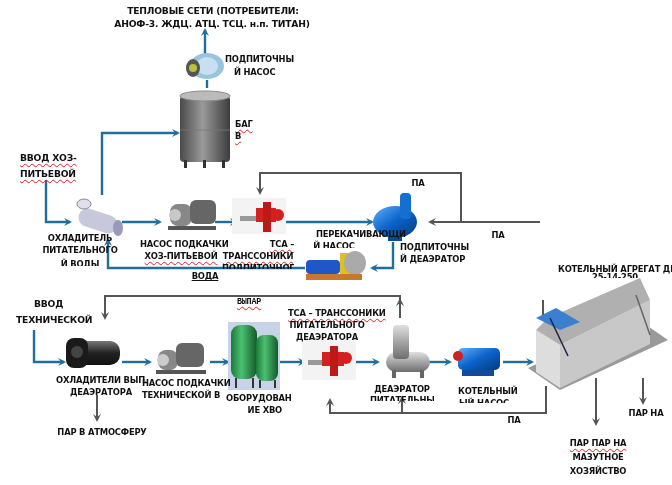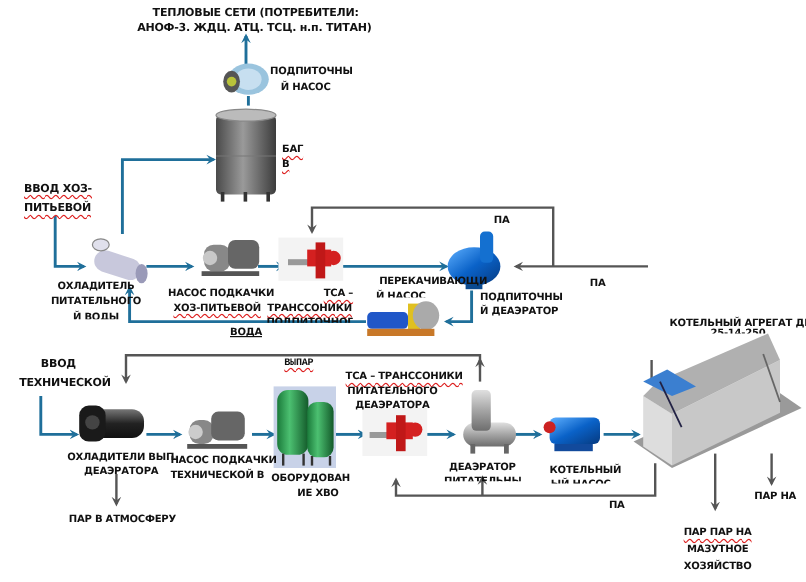--- a/index.html
+++ b/index.html
@@ -232,21 +232,21 @@
 <div class="lbl" style="left:288px;top:319px;width:78px;">ПИТАТЕЛЬНОГО</div>
 <div class="lbl" style="left:288px;top:331px;width:78px;">ДЕАЭРАТОРА</div>
 
 <div class="lbl" style="left:56px;top:374px;width:90px;overflow:hidden;">ОХЛАДИТЕЛИ ВЫПАРА</div>
 <div class="lbl" style="left:56px;top:386px;width:90px;">ДЕАЭРАТОРА</div>
 
 <div class="lbl" style="left:142px;top:377px;width:78px;">НАСОС ПОДКАЧКИ</div>
 <div class="lbl" style="left:142px;top:389px;width:78px;overflow:hidden;">ТЕХНИЧЕСКОЙ ВОДЫ</div>
 
 <div class="lbl" style="left:226px;top:392px;width:56px;">ОБОРУДОВАН</div>
-<div class="lbl" style="left:237px;top:404px;width:56px;">ИЕ ХВО</div>
+<div class="lbl" style="left:226px;top:404px;width:56px;text-align:right;">ИЕ ХВО</div>
 
 <div class="lbl" style="left:370px;top:383px;width:64px;">ДЕАЭРАТОР</div>
 <div class="lbl" style="left:370px;top:394px;width:64px;height:7px;overflow:hidden;">ПИТАТЕЛЬНЫЙ</div>
 
 <div class="lbl" style="left:458px;top:385px;width:52px;">КОТЕЛЬНЫЙ</div>
 <div class="lbl" style="left:458px;top:397px;width:52px;height:6px;overflow:hidden;">ЫЙ НАСОС</div>
 
 <div class="lbl" style="left:504px;top:414px;width:20px;">ПА</div>
 
 <div class="lbl" style="left:52px;top:426px;width:100px;">ПАР В АТМОСФЕРУ</div>

